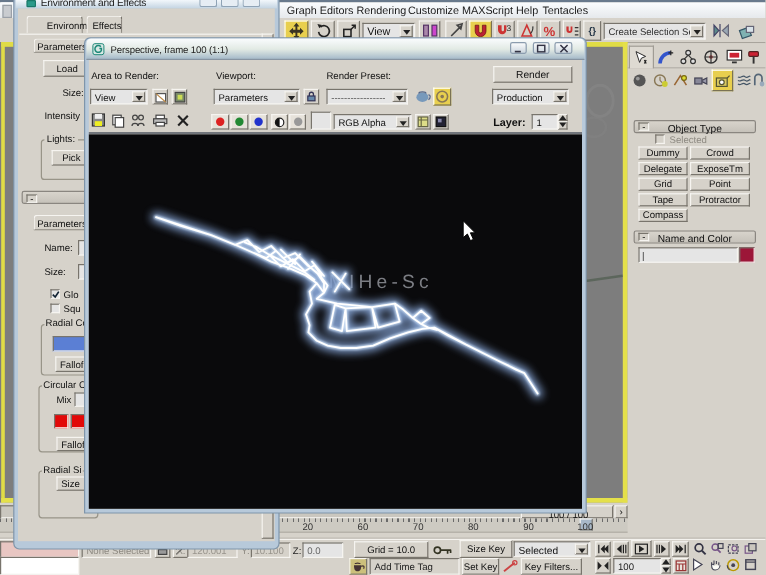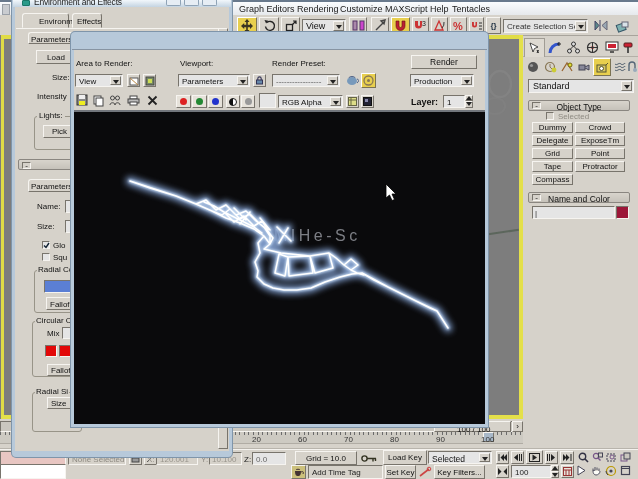--- a/index.html
+++ b/index.html
@@ -209,24 +209,20 @@
         </svg>
       </div>
   <div class="a ctr" style="left:104px;top:2px;width:11px;height:16px">
         <svg width="11" height="12" viewBox="0 0 11 12">
           <path d="M2 10V4a3 3 0 0 1 6 0v6" fill="none" stroke="#567" stroke-width="1.4"></path>
           <circle cx="8" cy="9" r="2" fill="#9ab"></circle>
         </svg>
       </div>
  </div>
 
- <div class="s3" style="left:5px;top:43px;width:106px;height:14px">
-      <span style="position:absolute;left:4px;top:1px;font-size:9px">Standard</span>
-      <span class="ar"></span>
-    </div>
 
  <div class="rolh" style="left:5px;top:64px;width:102px;height:11px">
    <span class="s3 ctr" style="left:3px;top:1px;width:9px;height:7px;font-size:8px;background:#d6d2ca;line-height:5px">-</span>
    <span style="position:absolute;left:0;right:0;top:1px;text-align:center;font-size:8.5px">Object Type</span>
     </div>
  <div class="s3" style="left:23px;top:76px;width:8px;height:8px;background:#d6d2ca"></div>
  <span class="a" style="left:35px;top:76px;color:#8e8a82">Selected</span>
  <div class="b3 ctr" style="left:9px;top:86px;width:41px;height:11px">Dummy</div>
  <div class="b3 ctr" style="left:52px;top:86px;width:50px;height:11px">Crowd</div>
  <div class="b3 ctr" style="left:9px;top:99px;width:41px;height:11px">Delegate</div>
@@ -296,21 +292,21 @@
     </div>
  <span class="a" style="left:244px;top:36px;color:#222">Z:</span>
  <div class="s3" style="left:252px;top:33px;width:34px;height:13px">
       <span style="position:absolute;left:3px;top:2px;color:#666">0.0</span>
     </div>
  <div class="b3 ctr" style="left:295px;top:32px;width:62px;height:14px;font-size:8px">Grid = 10.0</div>
  <svg class="a" style="left:361px;top:34px" width="16" height="11" viewBox="0 0 16 11">
       <circle cx="3.5" cy="5.5" r="2.6" fill="none" stroke="#332" stroke-width="1.4"></circle>
       <path d="M6 5.5h9M12 5.5v3M14.5 5.5v2.4" stroke="#332" stroke-width="1.4"></path>
     </svg>
- <div class="b3 ctr" style="left:383px;top:31px;width:44px;height:15px">Load Key</div>
+ <div class="b3 ctr" style="left:383px;top:31px;width:44px;height:15px">Size Key</div>
  <div class="s3" style="left:428px;top:32px;width:64px;height:13px">
       <span style="position:absolute;left:3px;top:2px;font-size:8.5px">Selected</span>
       <span class="ar"></span>
     </div>
  <div class="b3 ctr" style="left:496px;top:32px;width:13px;height:13px">
       <svg width="9" height="7" viewBox="0 0 9 7">
         <path d="M1 0v7" stroke="#222"></path>
         <path d="M6 0L2.5 3.5 6 7zM9 0L5.5 3.5 9 7z" fill="#222"></path>
       </svg>
     </div>
@@ -499,20 +495,42 @@
  <div class="b3" style="left:35px;top:397px;width:24px;height:12px;overflow:hidden">
       <span style="position:absolute;left:3px;top:1px">Size</span>
     </div>
 
  <div class="b3" style="left:206px;top:28px;width:10px;height:421px"></div>
 </div>
 
 <div id="rwin" class="a" style="left:71px;top:32px;width:417px;height:395px">
  <div class="a" style="left:0;top:0;width:417px;height:395px;background:#b7c9da;border-radius:4px 4px 0 0;box-shadow:0 0 0 1px #7f95aa"></div>
 
+ <div class="a" style="left:1px;top:0;width:415px;height:18px;background:linear-gradient(#fafcfe,#e2eae4 50%,#9fb5c7);border-radius:4px 4px 0 0">
+  <svg class="a" style="left:5px;top:4px" width="10" height="10" viewBox="0 0 12 12">
+        <rect x="0.5" y="0.5" width="11" height="11" rx="2" fill="#d8e8e4" stroke="#1d8878"></rect>
+        <path d="M8.5 3.5A3.4 3.4 0 1 0 9 7.2M9 7.2V5.4H7" fill="none" stroke="#1d8878" stroke-width="1.5"></path>
+      </svg>
+  <span class="a" style="left:20px;top:5px;font-size:8px;letter-spacing:-0.1px;color:#222;white-space:nowrap">Perspective, frame 100 (1:1)</span>
+  <div class="a ctr" style="left:353px;top:3px;width:14px;height:10px;background:linear-gradient(#fafbfc,#ccd6de);border:1px solid #8b9cae;border-radius:2px;box-sizing:border-box">
+        <svg width="8" height="7" viewBox="0 0 8 7">
+          <path d="M1 6h5" stroke="#334" stroke-width="1.4"></path>
+        </svg>
+      </div>
+  <div class="a ctr" style="left:372px;top:3px;width:14px;height:10px;background:linear-gradient(#fafbfc,#ccd6de);border:1px solid #8b9cae;border-radius:2px;box-sizing:border-box">
+        <svg width="8" height="7" viewBox="0 0 8 7">
+          <rect x="1" y="0.8" width="6" height="5.4" fill="none" stroke="#334" stroke-width="1.2"></rect>
+        </svg>
+      </div>
+  <div class="a ctr" style="left:390px;top:3px;width:15px;height:10px;background:linear-gradient(#fafbfc,#ccd6de);border:1px solid #8b9cae;border-radius:2px;box-sizing:border-box">
+        <svg width="8" height="7" viewBox="0 0 8 7">
+          <path d="M1 0.5l6 6M7 0.5l-6 6" stroke="#334" stroke-width="1.3"></path>
+        </svg>
+      </div>
+ </div>
 
  <div class="a" style="left:1px;top:17px;width:415px;height:1px;background:#8794a2"></div>
  <div class="a" style="left:3px;top:18px;width:411px;height:374px;background:#d6d2ca">
   <span class="a" style="left:2px;top:9px">Area to Render:</span>
   <span class="a" style="left:106px;top:9px">Viewport:</span>
   <span class="a" style="left:198px;top:9px">Render Preset:</span>
   <div class="b3 ctr" style="left:337px;top:5px;width:66px;height:14px;font-size:8.5px">Render</div>
   <div class="s3" style="left:1px;top:24px;width:48px;height:13px">
         <span style="position:absolute;left:3px;top:2px">View</span>
         <span class="ar"></span>

